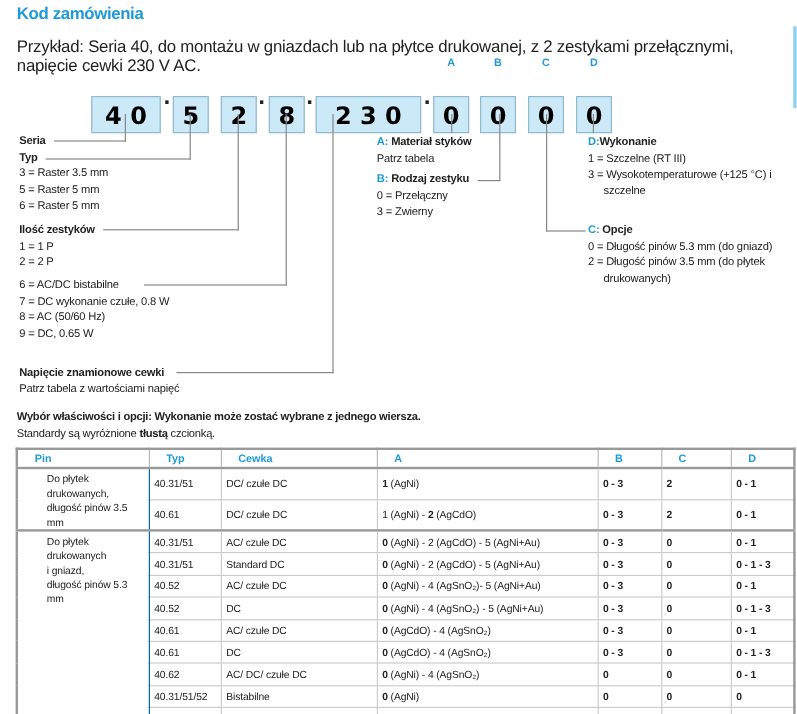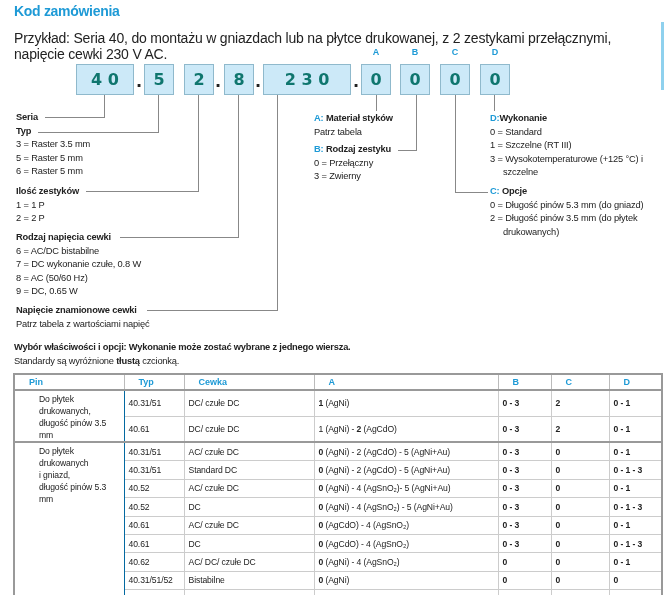--- a/index.html
+++ b/index.html
@@ -1,21 +1,21 @@
 <!DOCTYPE html>
 <html><head>
 <meta charset="utf-8">
 <style>
   html, body { margin:0; padding:0; background:#ffffff; }
   body { width:664px; height:595px; position:relative; overflow:hidden; font-family:"DejaVu Sans", "Liberation Sans", sans-serif; color:#222; }
   .abs { position:absolute; }
   .title { left:14px; top:3px; font-size:14px; font-weight:bold; color:#1e9ad6; letter-spacing:-0.3px; font-family:"Liberation Sans", sans-serif; }
   .example { left:14px; top:30px; font-size:14px; color:#222; letter-spacing:-0.2px; font-family:"Liberation Sans", sans-serif; }
   .rbar { left:661px; top:22px; width:3px; height:68px; background:#8fd1ee; }
-  .codebox { top:64px; height:31px; background:#cce9f8; border:1px solid #8fb9cc; box-sizing:border-box; font-size:16px; font-weight:bold; color:#0f766e; display:flex; align-items:center; justify-content:space-around; font-family:"DejaVu Sans", sans-serif; }
+  .codebox { top:80px; height:31px; background:#cce9f8; border:1px solid #8fb9cc; box-sizing:border-box; font-size:20px; font-weight:bold; color:#000000; display:flex; align-items:center; justify-content:space-around; font-family:"DejaVu Sans", sans-serif; }
   .dot { top:72px; font-size:16px; font-weight:bold; color:#222; }
   .letter { top:47px; font-size:9px; font-weight:bold; color:#1e9ad6; width:30px; text-align:center; font-family:"Liberation Sans", sans-serif; }
   .line { background:#888; position:absolute; }
   .lbl { font-family:"Liberation Sans", sans-serif; font-size:9.3px; color:#222; line-height:13.5px; letter-spacing:-0.15px; }
   .lbl b { font-weight:bold; }
   .lbl .acc { color:#1e9ad6; font-weight:bold; }
   .note { left:14px; font-family:"Liberation Sans", sans-serif; font-size:9.3px; color:#222; letter-spacing:-0.2px; }
   table.opts { position:absolute; left:13px; top:373px; width:650px; border-collapse:collapse; font-family:"Liberation Sans", sans-serif; font-size:8.6px; color:#222; border:2px solid #999; }
   table.opts th { color:#1e9ad6; font-weight:bold; text-align:left; padding:0 14px; height:14px; border:1px solid #bbb; border-bottom:2px solid #999; font-size:9px; }
   table.opts td { padding:0 4px; height:17.4px; border:1px solid #ccc; vertical-align:middle; letter-spacing:-0.1px; }
@@ -91,21 +91,20 @@
   <div>3 = Raster 3.5 mm</div>
   <div>5 = Raster 5 mm</div>
   <div>6 = Raster 5 mm</div>
 </div>
 <div class="abs lbl" style="left:16px;top:185px">
   <div><b>Ilość zestyków</b></div>
   <div>1 = 1 P</div>
   <div>2 = 2 P</div>
 </div>
 <div class="abs lbl" style="left:16px;top:231px">
-  <div><b>Rodzaj napięcia cewki</b></div>
   <div>6 = AC/DC bistabilne</div>
   <div>7 = DC wykonanie czułe, 0.8 W</div>
   <div>8 = AC (50/60 Hz)</div>
   <div>9 = DC, 0.65 W</div>
 </div>
 <div class="abs lbl" style="left:16px;top:304px">
   <div><b>Napięcie znamionowe cewki</b></div>
   <div>Patrz tabela z wartościami napięć</div>
 </div>
 
@@ -114,21 +113,20 @@
   <div>Patrz tabela</div>
 </div>
 <div class="abs lbl" style="left:314px;top:143px">
   <div><span class="acc">B:</span> <b>Rodzaj zestyku</b></div>
   <div>0 = Przełączny</div>
   <div>3 = Zwierny</div>
 </div>
 
 <div class="abs lbl" style="left:490px;top:112px">
   <div><span class="acc">D:</span><b>Wykonanie</b></div>
-  <div>0 = Standard</div>
   <div>1 = Szczelne (RT III)</div>
   <div>3 = Wysokotemperaturowe (+125 °C) i</div>
   <div style="padding-left:13px">szczelne</div>
 </div>
 <div class="abs lbl" style="left:490px;top:185px">
   <div><span class="acc">C:</span> <b>Opcje</b></div>
   <div>0 = Długość pinów 5.3 mm (do gniazd)</div>
   <div>2 = Długość pinów 3.5 mm (do płytek</div>
   <div style="padding-left:13px">drukowanych)</div>
 </div>

